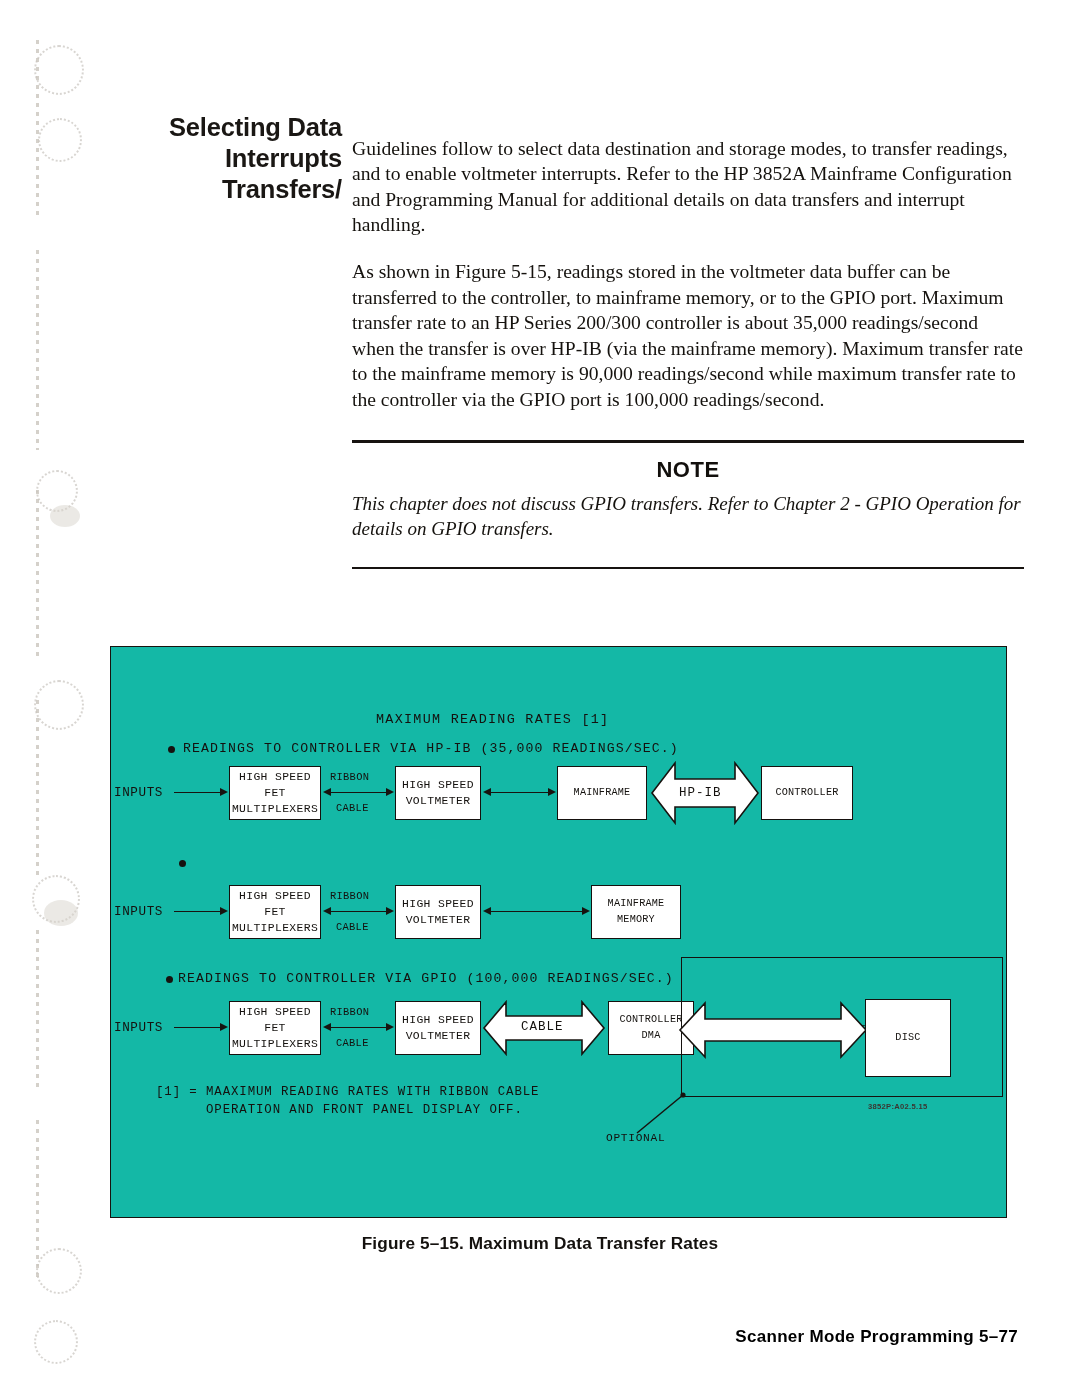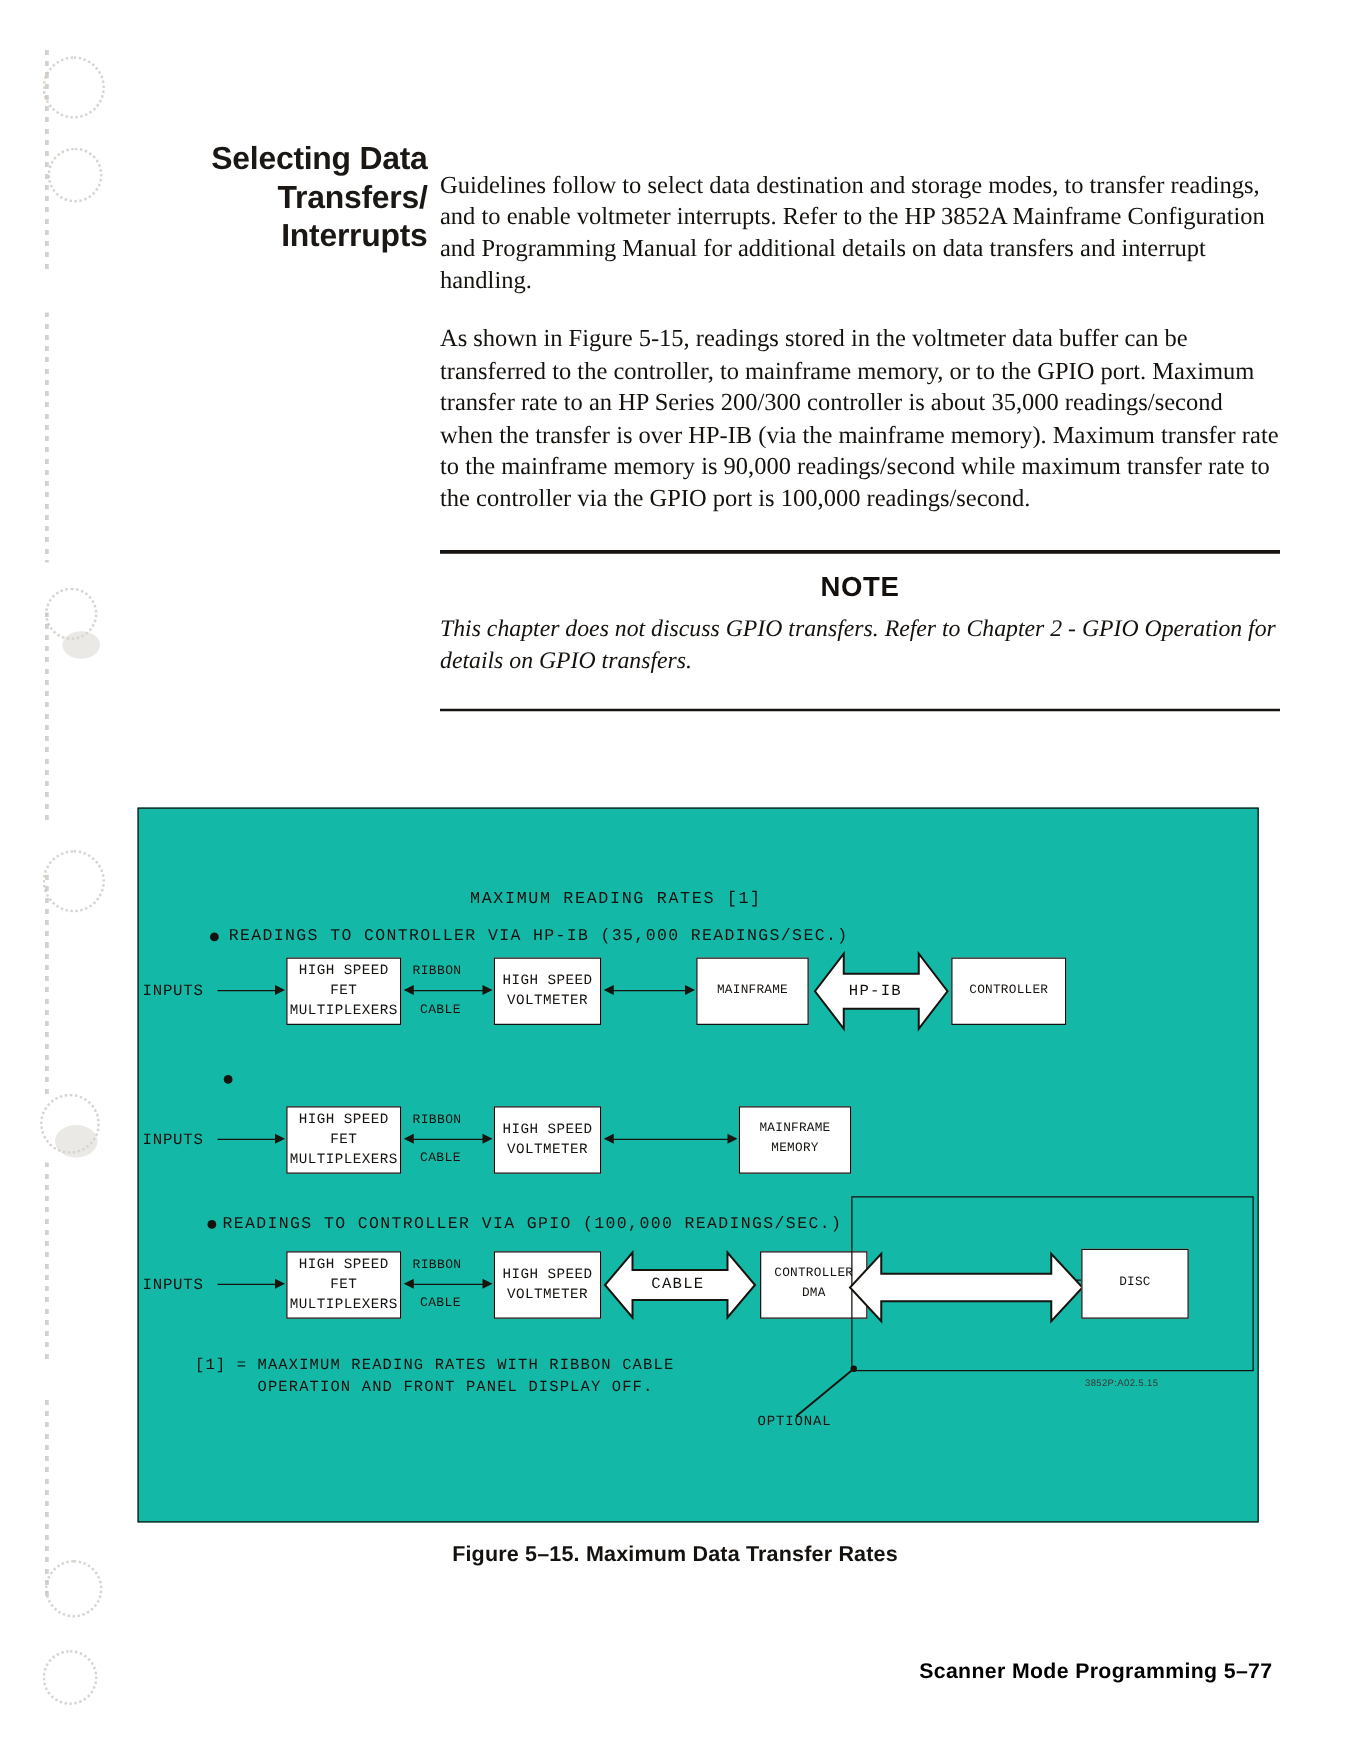--- a/index.html
+++ b/index.html
@@ -220,21 +220,21 @@
     letter-spacing: .9px;
     line-height: 18px;
     color: #14110e;
     white-space: pre;
   }
 
   .drawing-code {
     position: absolute;
     font-family: "Liberation Sans", sans-serif;
     font-size: 7.6px;
-    font-weight: normal;
+    font-weight: bold;
     letter-spacing: .3px;
     color: #3b3631;
     white-space: nowrap;
     padding-left: 44px;
   }
 
   .optional-lbl {
     position: absolute;
     font-family: "Liberation Mono", monospace;
     font-size: 11.2px;
@@ -281,22 +281,22 @@
   <div class="tick-col" style="left:36px; top:490px; height:170px;"></div>
   <div class="tick-col" style="left:36px; top:700px; height:180px;"></div>
   <div class="tick-col" style="left:36px; top:930px; height:160px;"></div>
   <div class="tick-col" style="left:36px; top:1120px; height:160px;"></div>
   <div class="speckle" style="left:50px; top:505px; width:30px; height:22px;"></div>
   <div class="speckle" style="left:44px; top:900px; width:34px; height:26px;"></div>
 </div>
 
 <div class="sec-head">
   <div>Selecting Data</div>
+  <div>Interrupts</div>
   <div>Transfers/</div>
-  <div>Interrupts</div>
 </div>
 
 <div class="body-col" style="top:116px;">
   <p class="para">Guidelines follow to select data destination and storage modes, to transfer readings, and to enable voltmeter interrupts. Refer to the HP 3852A Mainframe Configuration and Programming Manual for additional details on data transfers and interrupt handling.</p>
   <p class="para">As shown in Figure 5-15, readings stored in the voltmeter data buffer can be transferred to the controller, to mainframe memory, or to the GPIO port. Maximum transfer rate to an HP Series 200/300 controller is about 35,000 readings/second when the transfer is over HP-IB (via the mainframe memory). Maximum transfer rate to the mainframe memory is 90,000 readings/second while maximum transfer rate to the controller via the GPIO port is 100,000 readings/second.</p>
 </div>
 
 <div class="note-box">
   <div class="note-rule"></div>
   <div class="note-title">NOTE</div>
@@ -423,21 +423,21 @@
     <div class="optional-box" style="left:570px; top:310px; width:322px; height:140px;"></div>
 
     <div class="dg" style="left:575px; top:336px; font-size:11.4px; letter-spacing:.35px;margin-top:40px;">HIGH-SPEED HP-IB DISC INTERFACE</div>
 
     <div class="svgwrap" style="left:566px; top:352px;">
       <svg width="192" height="62" viewBox="0 0 192 62">
         <path d="M 28 4 L 28 20 L 164 20 L 164 4 L 189 31 L 164 58 L 164 42 L 28 42 L 28 58 L 3 31 Z" fill="#ffffff" stroke="#17130f" stroke-width="1.6" stroke-linejoin="miter"></path>
       </svg>
     </div>
 
-    <div class="box small" style="left:754px; top:352px; width:86px; height:56px;">
+    <div class="box small" style="left:754px; top:352px; width:86px; height:78px;">
       <span>DISC</span>
     </div>
 
     <div class="svgwrap" style="left:520px; top:444px;">
       <svg width="70" height="46" viewBox="0 0 70 46">
         <line x1="6" y1="42" x2="52" y2="4" stroke="#17130f" stroke-width="1.5"></line>
         <circle cx="52" cy="4" r="2.6" fill="#17130f"></circle>
       </svg>
     </div>
     <div class="optional-lbl" style="left:495px; top:485px;">OPTIONAL</div>

